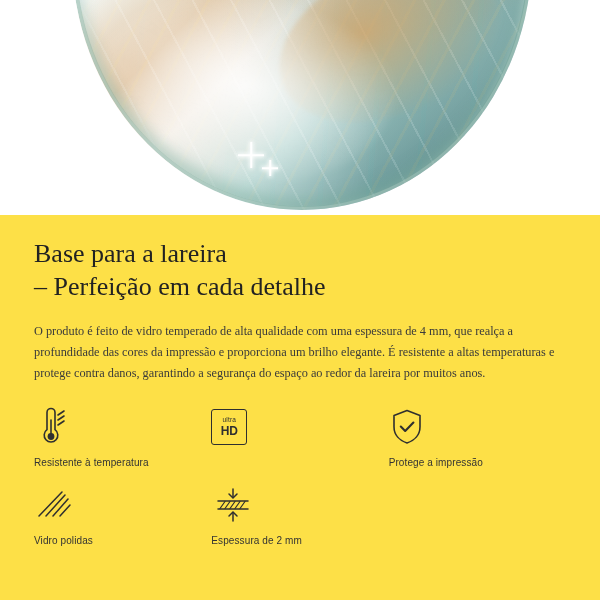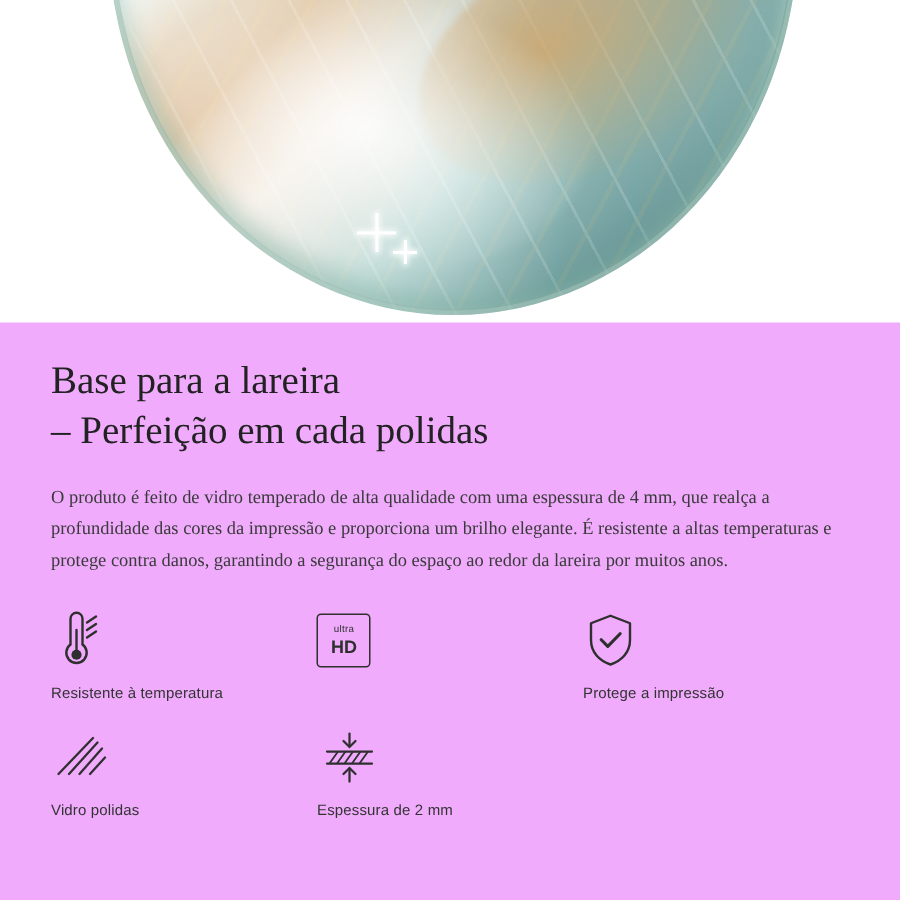--- a/index.html
+++ b/index.html
@@ -10,21 +10,21 @@
     width: 600px;
     height: 600px;
     background: #ffffff;
     font-family: "Liberation Sans", sans-serif;
     overflow: hidden;
   }
   .page {
     position: relative;
     width: 600px;
     height: 600px;
-    background: #f0abfc;
+    background: #fde047;
     box-sizing: border-box;
   }
 
   
   .hero {
     position: relative;
     width: 600px;
     height: 215px;
     overflow: hidden;
     background: #ffffff;
@@ -202,21 +202,21 @@
 
       <div class="glass-edge"></div>
     </div>
     <div class="sparkle sparkle-1"></div>
     <div class="sparkle sparkle-2"></div>
   </div>
 
   <div class="content">
     <h1 class="headline">
       <span>Base para a lareira</span>
-      <span class="line2">– Perfeição em cada polidas</span>
+      <span class="line2">– Perfeição em cada detalhe</span>
     </h1>
 
     <p class="body-text">O produto é feito de vidro temperado de alta qualidade com uma espessura de 4 mm, que realça a profundidade das cores da impressão e proporciona um brilho elegante. É resistente a altas temperaturas e protege contra danos, garantindo a segurança do espaço ao redor da lareira por muitos anos.</p>
 
     <div class="features">
 
       <div class="feature">
         <div class="feature-icon">
           <svg width="36" height="42" viewBox="0 0 36 42" fill="none" stroke="#2f2f2f" stroke-width="1.6" stroke-linecap="round">
             <path d="M13 6.5a4 4 0 0 1 8 0v17.2a6.8 6.8 0 1 1-8 0z"></path>

